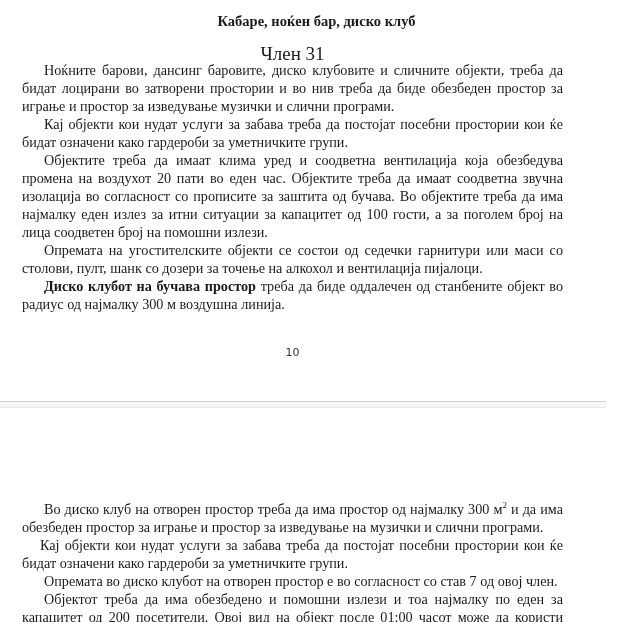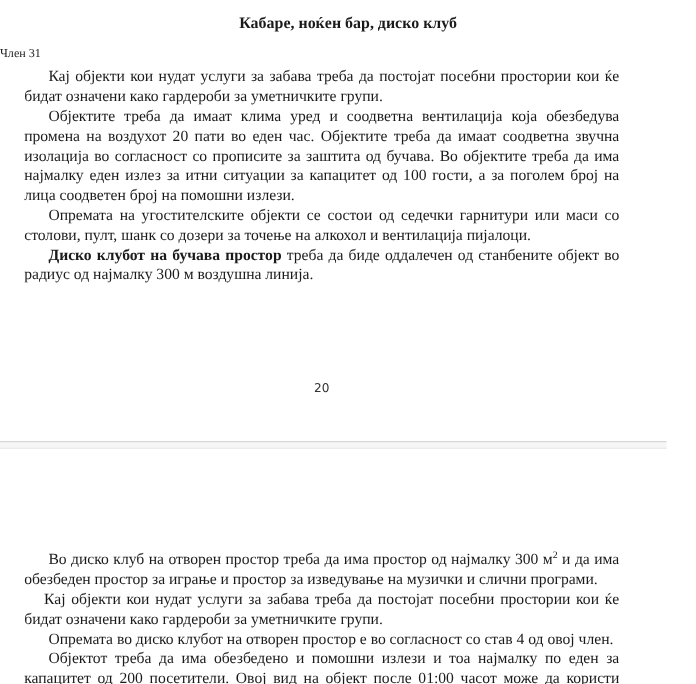--- a/index.html
+++ b/index.html
@@ -3,52 +3,53 @@
 <meta charset="utf-8">
 <style>
   html, body { margin: 0; padding: 0; background: #ffffff; }
   body { width: 633px; height: 622px; position: relative; overflow: hidden;
          font-family: "Liberation Serif", "DejaVu Serif", serif; color: #1a1a1a; }
   .page { position: absolute; left: 0; width: 516px; }
   .page1 { top: 0; height: 400px; }
   .page2 { top: 428px; height: 214px; }
   .title { position: absolute; top: 13px; left: 0; width: 633px; text-align: center;
            font-weight: bold; font-size: 14.5px; }
-  .article { position: absolute; top: 43px; left: 0; width: 585px; text-align: left;
-             font-size: 11px; }
+  .article { position: absolute; top: 43px; left: 0; width: 585px; text-align: center;
+             font-size: 19px; }
   .body { position: absolute; left: 22px; width: 541px; font-size: 14.2px; line-height: 18px;
           text-align: justify; }
   .body1 { top: 61px; }
   .body2 { top: 72px; }
   .body p { margin: 0; text-indent: 22px; }
   .body p.ind2 { text-indent: 18px; }
   .bold { font-weight: bold; }
   .pagenum { position: absolute; top: 346px; left: 0; width: 585px; text-align: center;
              font-family: "DejaVu Sans", sans-serif; font-size: 11px; color: #333; }
   .sep { position: absolute; left: 0; width: 606px; top: 401px; height: 5px;
          border-top: 1px solid #d4d4d4; border-bottom: 1px solid #e8e8e8; background: #f6f6f6; }
   sup { font-size: 9px; line-height: 0; }
 </style>
 </head>
 <body>
 
 <div class="page page1">
   <div class="title">Кабаре, ноќен бар, диско клуб</div>
   <div class="article">Член 31</div>
   <div class="body body1">
+    <p>Ноќните барови, дансинг баровите, диско клубовите и сличните објекти, треба да бидат лоцирани во затворени простории и во нив треба да биде обезбеден простор за играње и простор за изведување музички и слични програми.</p>
     <p>Кај  објекти кои нудат услуги за забава треба да постојат посебни простории кои ќе бидат означени како гардероби за уметничките групи.</p>
     <p>Објектите треба да имаат  клима уред и соодветна  вентилација  која обезбедува промена на воздухот 20 пати во еден час. Објектите треба да имаат соодветна звучна изолација во согласност со прописите за заштита од бучава. Во објектите треба да има  најмалку еден излез за итни ситуации за капацитет од 100 гости, а за поголем број на лица соодветен број на помошни  излези.</p>
     <p>Опремата на угостителските објекти се состои од седечки гарнитури или маси со столови, пулт, шанк со дозери за точење на алкохол и вентилација пијалоци.</p>
     <p><span class="bold">Диско клубот на бучава простор</span><span> треба да биде оддалечен од станбените објект во радиус од најмалку 300 м воздушна линија.</span></p>
   </div>
-  <div class="pagenum">20</div>
+  <div class="pagenum">10</div>
 </div>
 
 <div class="sep"></div>
 
 <div class="page page2">
   <div class="body body2">
     <p><span>Во диско клуб на отворен простор треба да има простор од најмалку 300 м</span><sup>2</sup><span> и да има обезбеден простор за играње и простор за изведување на музички и слични програми.</span></p>
     <p class="ind2">Кај  објекти кои нудат услуги за забава треба да постојат посебни простории кои ќе бидат означени како гардероби за уметничките групи.</p>
-    <p>Опремата во диско клубот на отворен простор е во согласност со став 4 од овој член.</p>
+    <p>Опремата во диско клубот на отворен простор е во согласност со став 7 од овој член.</p>
     <p>Објектот треба да има обезбедено и помошни излези и тоа најмалку по еден за капацитет од 200 посетители. Овој вид на објект после 01:00 часот може да користи музика со максимално дозволено ниво на бучава до 35 децибели.</p>
   </div>
 </div>
 
 </body></html>

